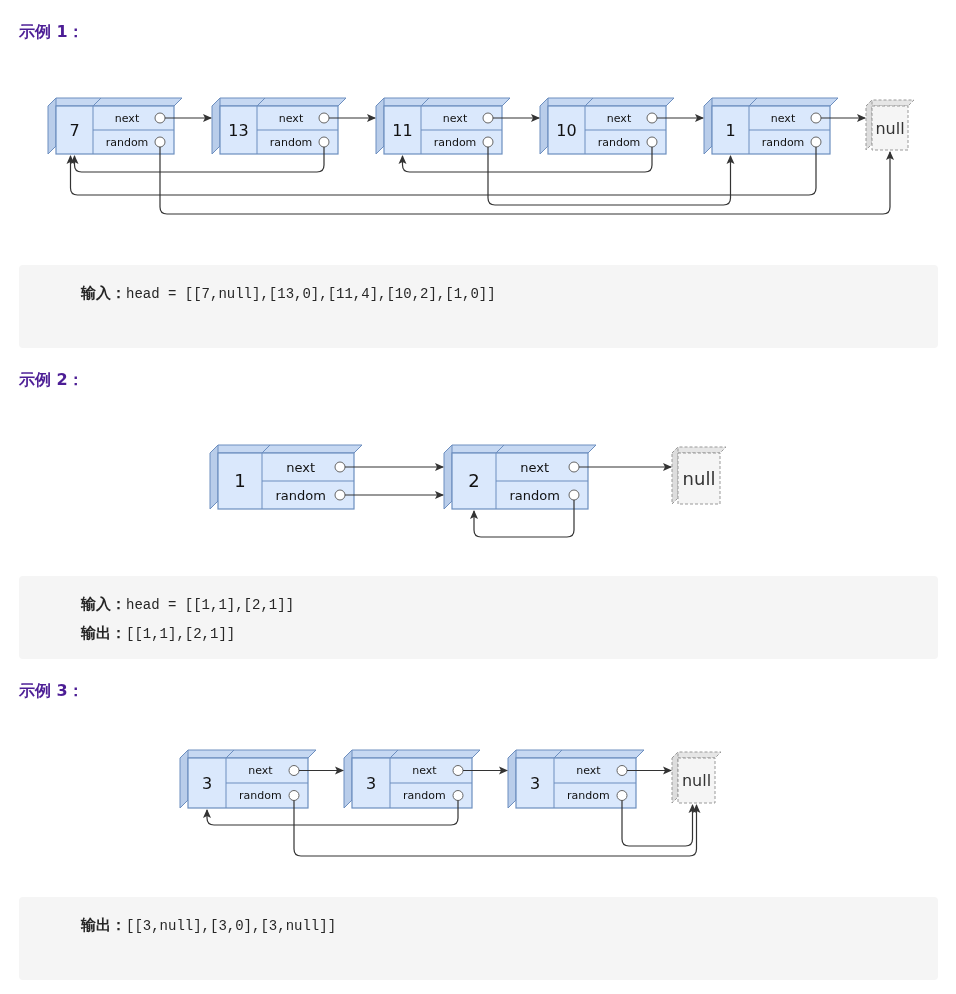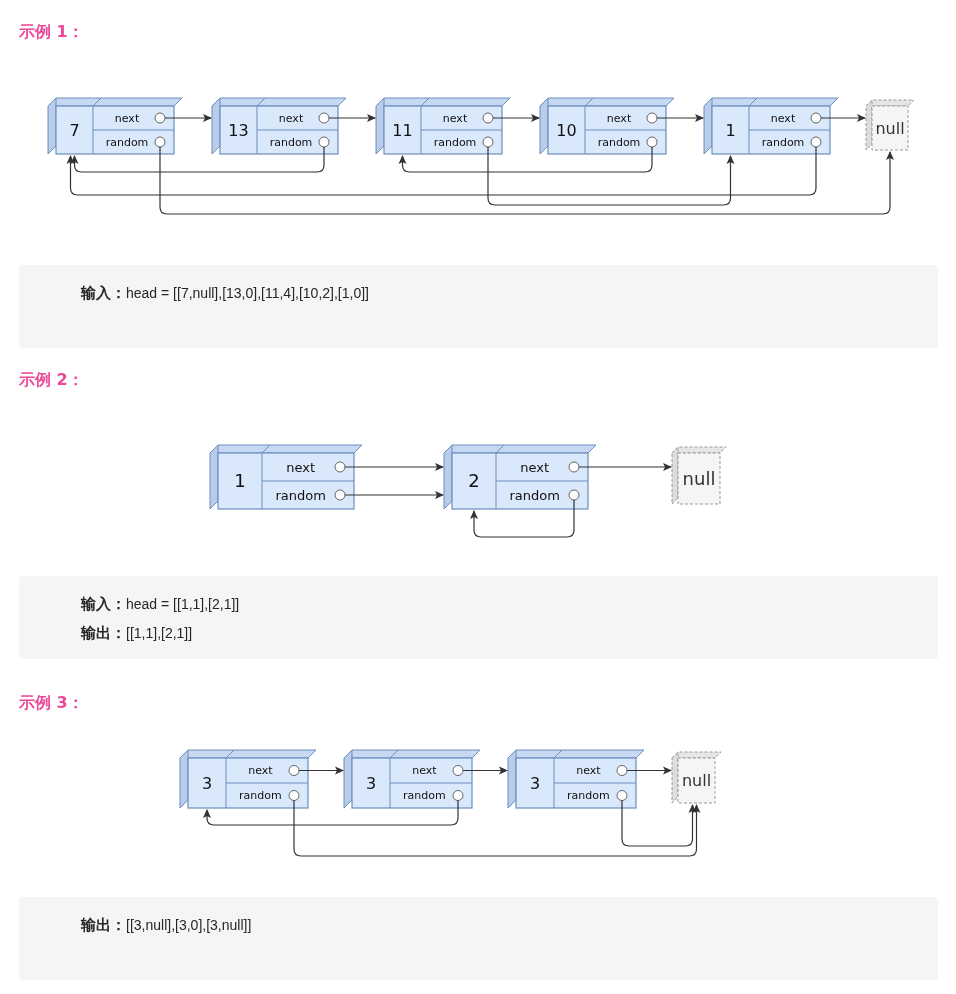--- a/index.html
+++ b/index.html
@@ -1,24 +1,24 @@
 <!DOCTYPE html>
 <html><head>
 <meta charset="utf-8">
 <style>
   html, body { margin: 0; padding: 0; background: #ffffff; }
   body { width: 956px; height: 994px; position: relative; overflow: hidden;
          font-family: "DejaVu Sans", "Liberation Sans", sans-serif; color: #262626; }
-  .example-title { position: absolute; left: 19px; font-size: 16px; font-weight: bold; color: #ec4899; }
+  .example-title { position: absolute; left: 19px; font-size: 16px; font-weight: bold; color: #4c1d95; }
   .diagram { position: absolute; left: 0; }
   .codebox { position: absolute; left: 19px; width: 919px; height: 83px; background: #f5f5f5;
              border-radius: 4px; box-sizing: border-box; padding: 14px 0 0 21px; }
   .code-line { height: 29px; line-height: 29px; font-size: 15px; color: #262626; white-space: pre; }
   .code-label { font-family: "DejaVu Sans", sans-serif; font-weight: bold; margin-left: 41px; }
-  .code-val { font-family: Liberation Sans, sans-serif; font-size: 14px; }
+  .code-val { font-family: Liberation Mono, monospace; font-size: 14px; }
   svg text { font-family: "DejaVu Sans", sans-serif; }
 </style>
 </head>
 <body>
 
 <div class="example-title" style="top:22px;">示例 1：</div>
 <svg class="diagram" id="diagram-0" width="956" height="150" style="top:88px;">
     <g>
       <polygon points="48,18 56,10 182,10 174,18" fill="#c6d8f2" stroke="#6c8ebf" stroke-width="1"></polygon>
       <polygon points="48,18 56,10 56,58 48,66" fill="#b9cdea" stroke="#6c8ebf" stroke-width="1"></polygon>
@@ -156,21 +156,21 @@
     <path d="M345,60 L443,60" fill="none" stroke="#333333" stroke-width="1.2"></path>
     <polygon points="444,60 435,56 437,60 435,64" fill="#333333"></polygon>
     <path d="M574,65 L574,95 Q574,102 567,102 L481,102 Q474,102 474,95 L474,76" fill="none" stroke="#333333" stroke-width="1.2"></path>
     <polygon points="474,75 470,84 474,82 478,84" fill="#333333"></polygon>
   </svg>
 <div class="codebox" style="top:576px;">
   <div class="code-line"><span class="code-label">输入：</span><span class="code-val">head = [[1,1],[2,1]]</span></div>
   <div class="code-line"><span class="code-label">输出：</span><span class="code-val">[[1,1],[2,1]]</span></div>
 </div>
 
-<div class="example-title" style="top:681px;margin-top:12px;">示例 3：</div>
+<div class="example-title" style="top:681px;">示例 3：</div>
 <svg class="diagram" id="diagram-2" width="956" height="130" style="top:740px;">
     <g>
       <polygon points="180,18 188,10 316,10 308,18" fill="#c6d8f2" stroke="#6c8ebf" stroke-width="1"></polygon>
       <polygon points="180,18 188,10 188,60 180,68" fill="#b9cdea" stroke="#6c8ebf" stroke-width="1"></polygon>
       <line x1="226" y1="18" x2="234" y2="10" stroke="#6c8ebf"></line>
       <rect x="188" y="18" width="120" height="50" fill="#dae8fc" stroke="#6c8ebf" stroke-width="1.2"></rect>
       <line x1="226" y1="18" x2="226" y2="68" stroke="#6c8ebf"></line>
       <line x1="226" y1="43" x2="308" y2="43" stroke="#6c8ebf"></line>
       <text x="207" y="48.6" text-anchor="middle" font-size="16" fill="#111">3</text>
       <text x="260.44" y="34.35" text-anchor="middle" font-size="11" fill="#111">next</text>

